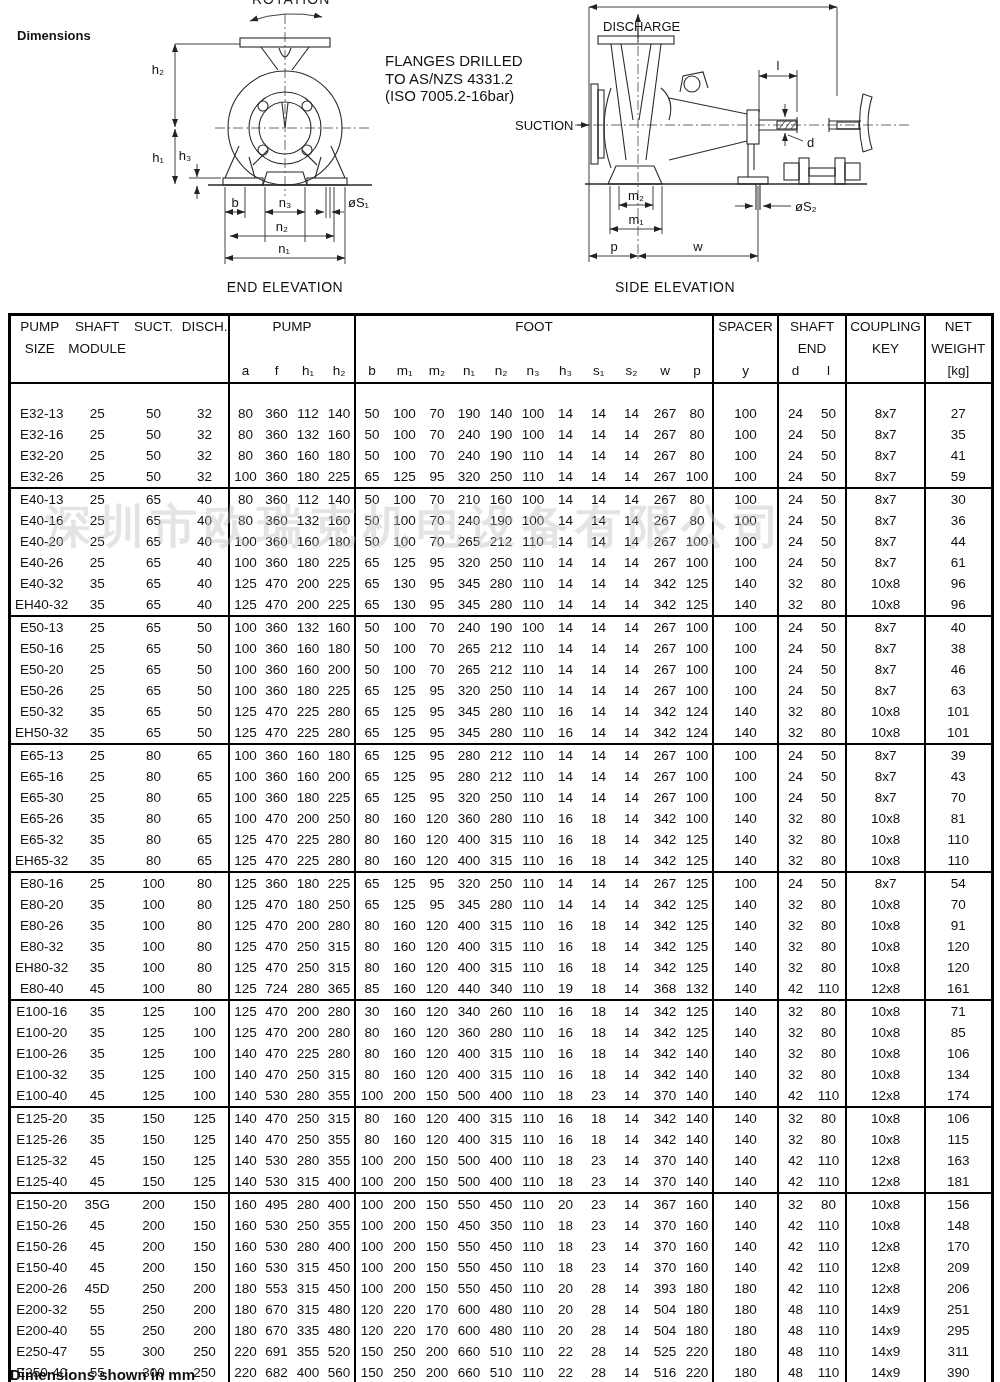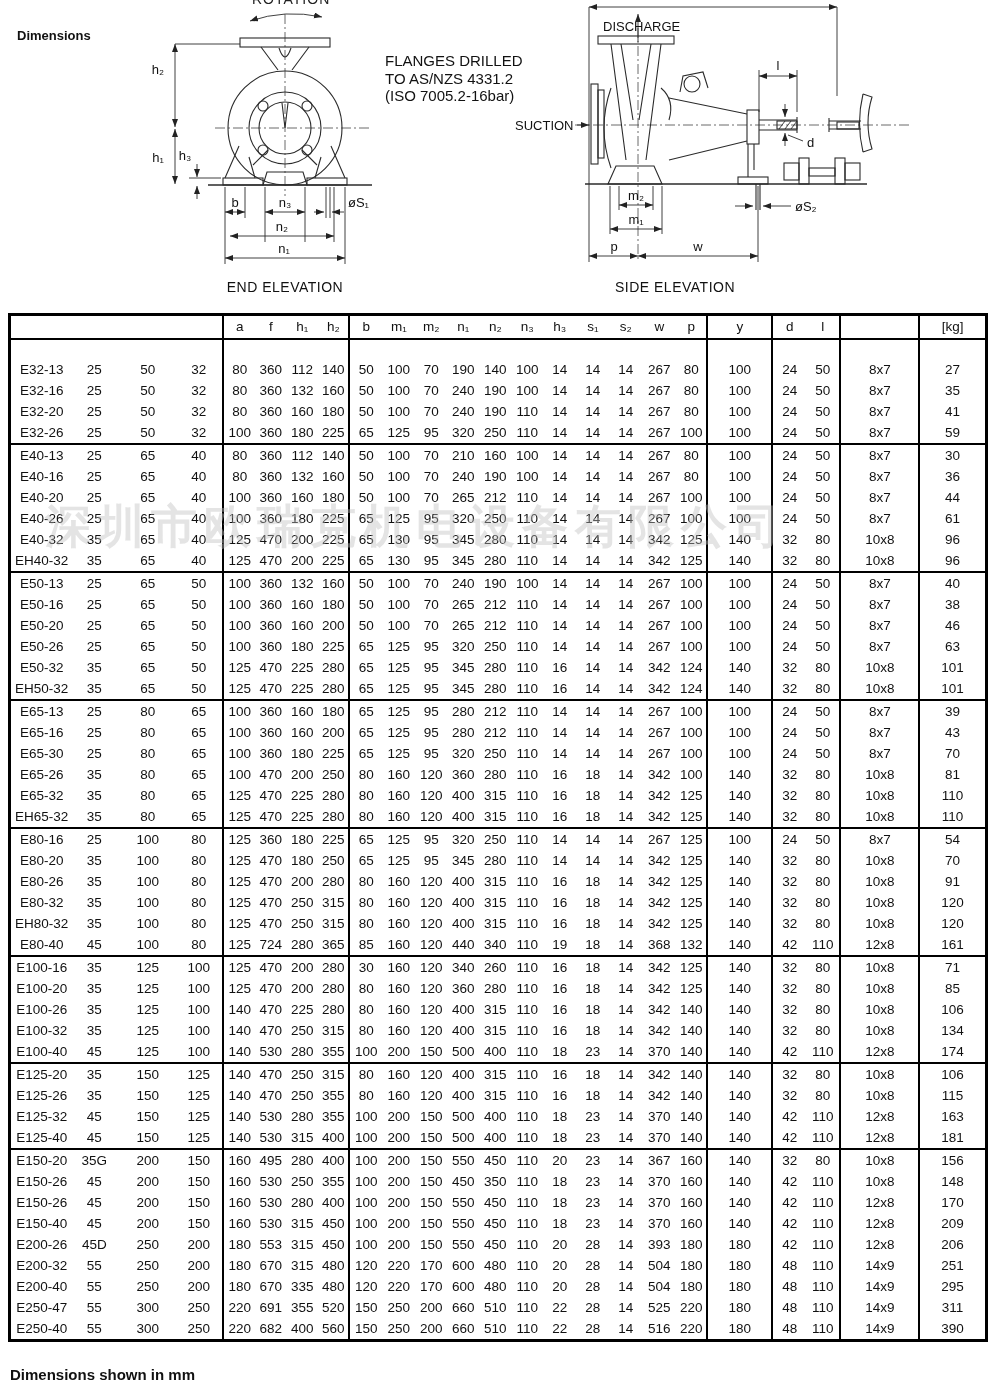--- a/index.html
+++ b/index.html
@@ -191,20 +191,44 @@
         <col style="width:34px">
         <col style="width:31px">
         <col style="width:65px">
         <col style="width:34px">
         <col style="width:34px">
         <col style="width:79px">
         <col style="width:67px">
       </colgroup>
       <thead>
         <tr>
+          <th colspan="1" class="">PUMP</th>
+          <th colspan="1" class="">SHAFT</th>
+          <th colspan="1" class="">SUCT.</th>
+          <th colspan="1" class="">DISCH.</th>
+          <th colspan="4" class="gb">PUMP</th>
+          <th colspan="11" class="gb">FOOT</th>
+          <th colspan="1" class="gb">SPACER</th>
+          <th colspan="2" class="gb">SHAFT</th>
+          <th colspan="1" class="gb">COUPLING</th>
+          <th colspan="1" class="gb">NET</th>
+        </tr>
+        <tr>
+          <th colspan="1" class="">SIZE</th>
+          <th colspan="1" class="">MODULE</th>
+          <th colspan="1" class=""></th>
+          <th colspan="1" class=""></th>
+          <th colspan="4" class="gb"></th>
+          <th colspan="11" class="gb"></th>
+          <th colspan="1" class="gb"></th>
+          <th colspan="2" class="gb">END</th>
+          <th colspan="1" class="gb">KEY</th>
+          <th colspan="1" class="gb">WEIGHT</th>
+        </tr>
+        <tr>
           <th class="sub "></th>
           <th class="sub "></th>
           <th class="sub "></th>
           <th class="sub "></th>
           <th class="sub gb">a</th>
           <th class="sub ">f</th>
           <th class="sub ">h₁</th>
           <th class="sub ">h₂</th>
           <th class="sub gb">b</th>
           <th class="sub ">m₁</th>

